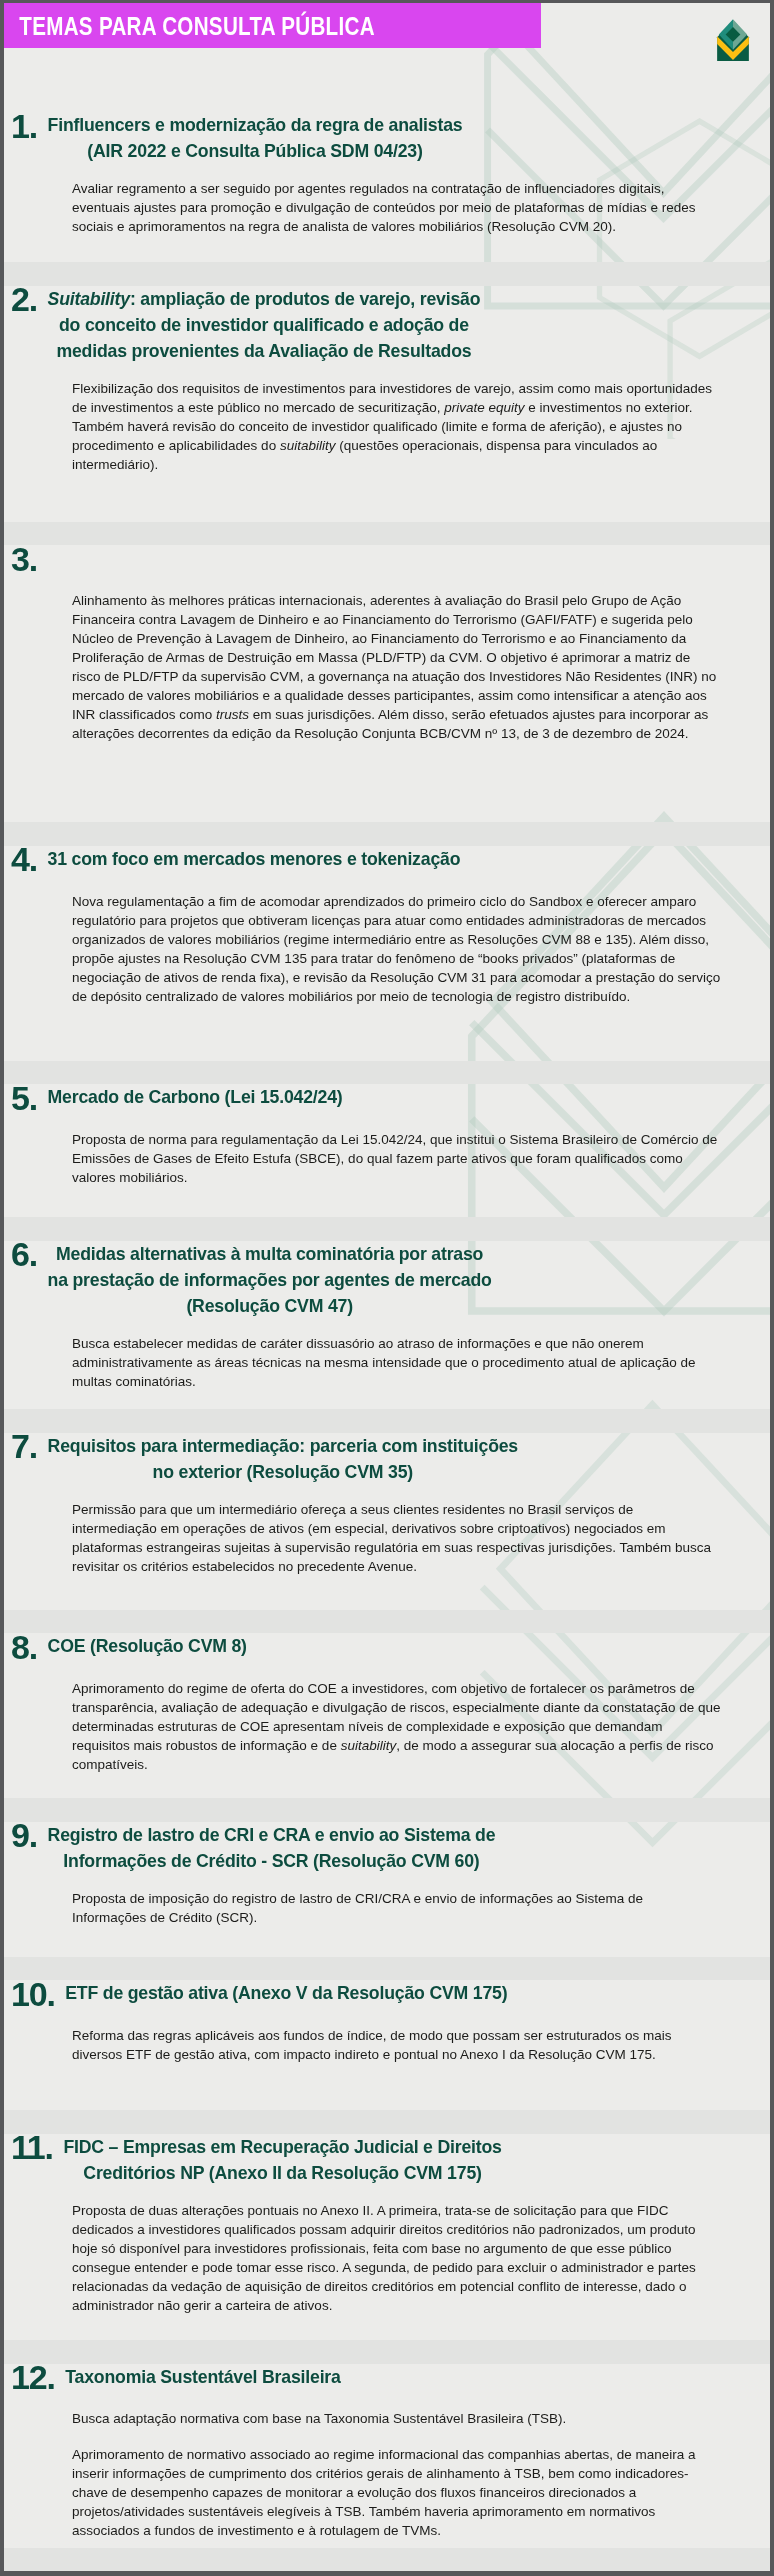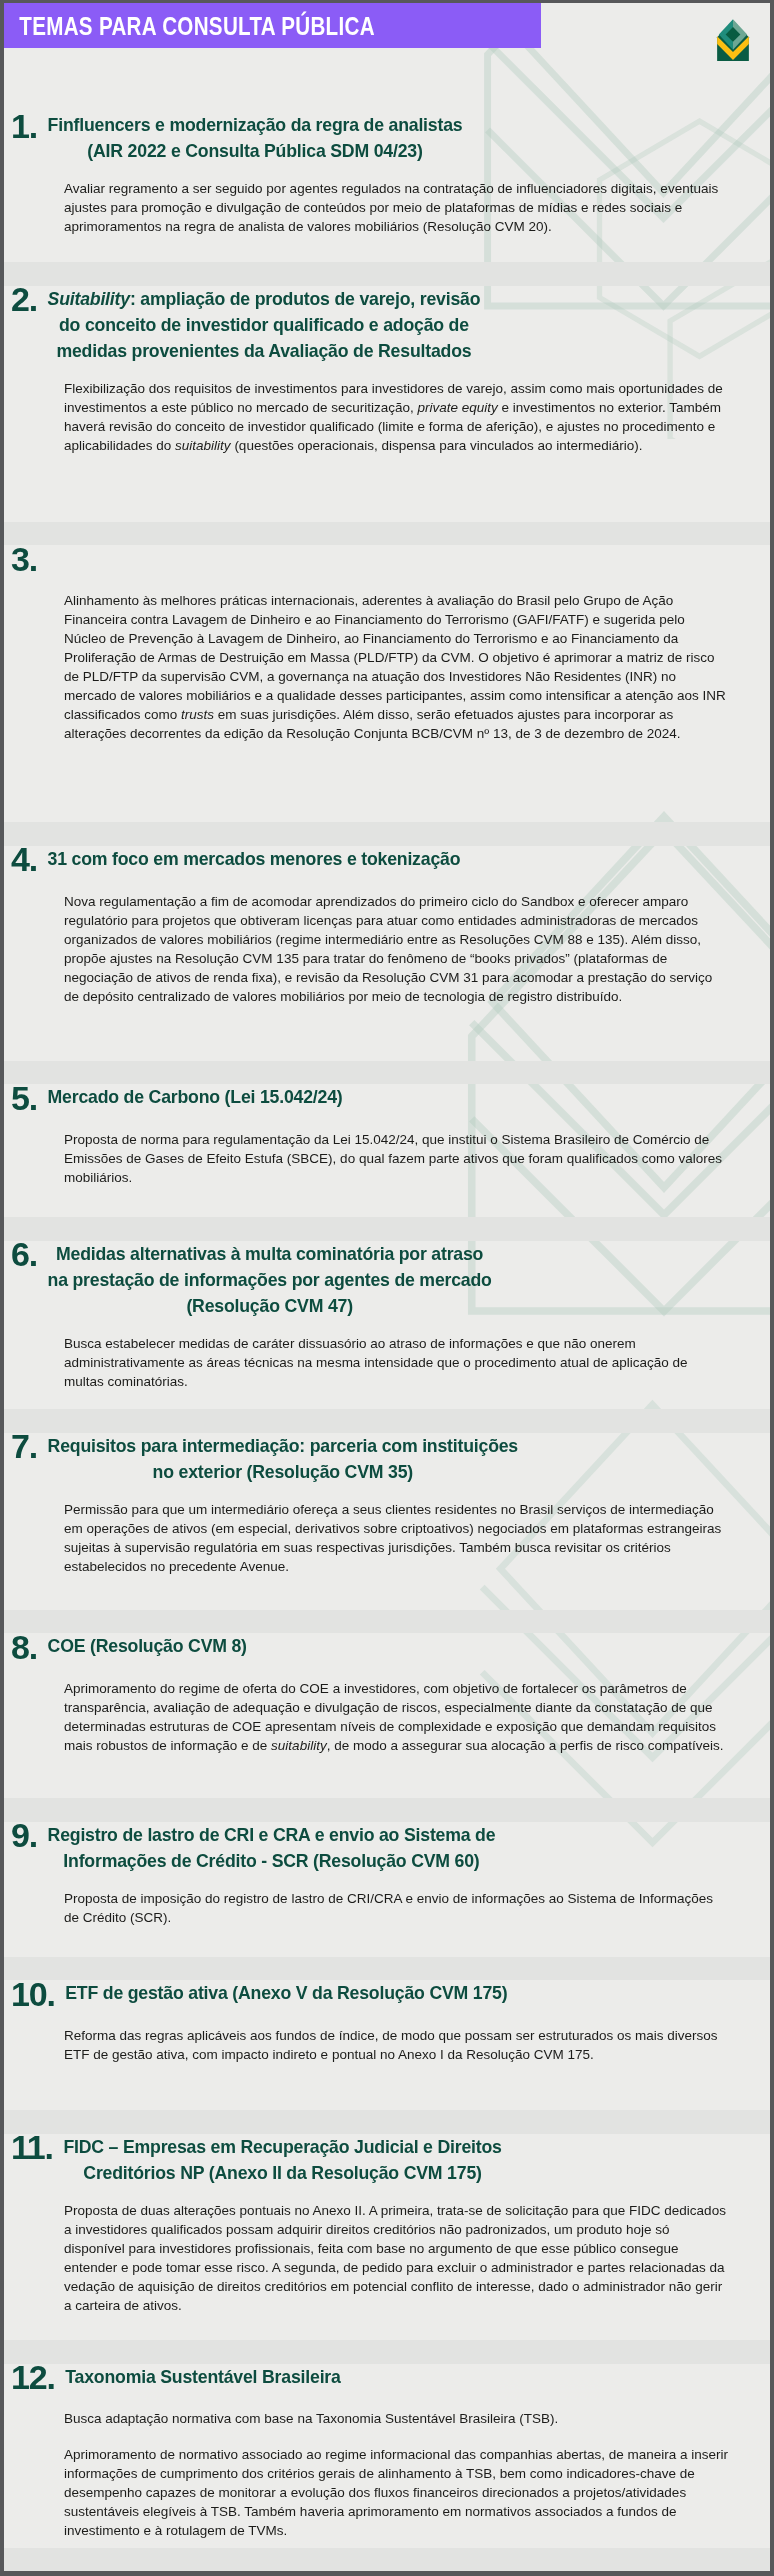--- a/index.html
+++ b/index.html
@@ -12,21 +12,21 @@
     border:4.7px solid #57585a;
     border-top-width:3.5px;border-bottom-width:5.9px;
     overflow:hidden;
     font-family:"Liberation Sans", sans-serif;
   }
   .flow{position:relative;z-index:2;padding-top:109px;}
   
   .banner{
     position:absolute;z-index:3;top:0;left:0;
     width:537px;height:45px;
-    background:#8b5cf6;
+    background:#d946ef;
     display:flex;align-items:center;
   }
   .banner-title{
     color:#ffffff;font-weight:800;font-size:20.6px;letter-spacing:0.3px;
     padding-left:15.3px;white-space:nowrap;
     transform:scaleY(1.22);transform-origin:left center;
   }
   
   .logo{position:absolute;z-index:3;top:13px;right:20px;width:34px;height:46px;}
   
@@ -40,21 +40,21 @@
   }
   .topic-title{
     margin:0;color:#0d4c3f;font-weight:700;font-size:17.7px;line-height:26px;
     letter-spacing:-0.2px;
     text-align:center;
   }
   .topic-body{
     margin:15.3px 0 0 53px;color:#1c1c1a;font-size:13.5px;line-height:19px;
     max-width:672px;
   }
-  .topic-body p{margin:0;}
+  .topic-body p{margin:8px;}
   .topic-body p + p{margin-top:16.5px;}
   em{font-style:italic;}
   .band{height:23.6px;background:#e2e3e1;}
 </style>
 </head>
 <body>
 
 <div class="page">
 
   <svg class="wm" style="top:-177px;right:-82px" width="377" height="495" viewBox="0 0 60 78">

